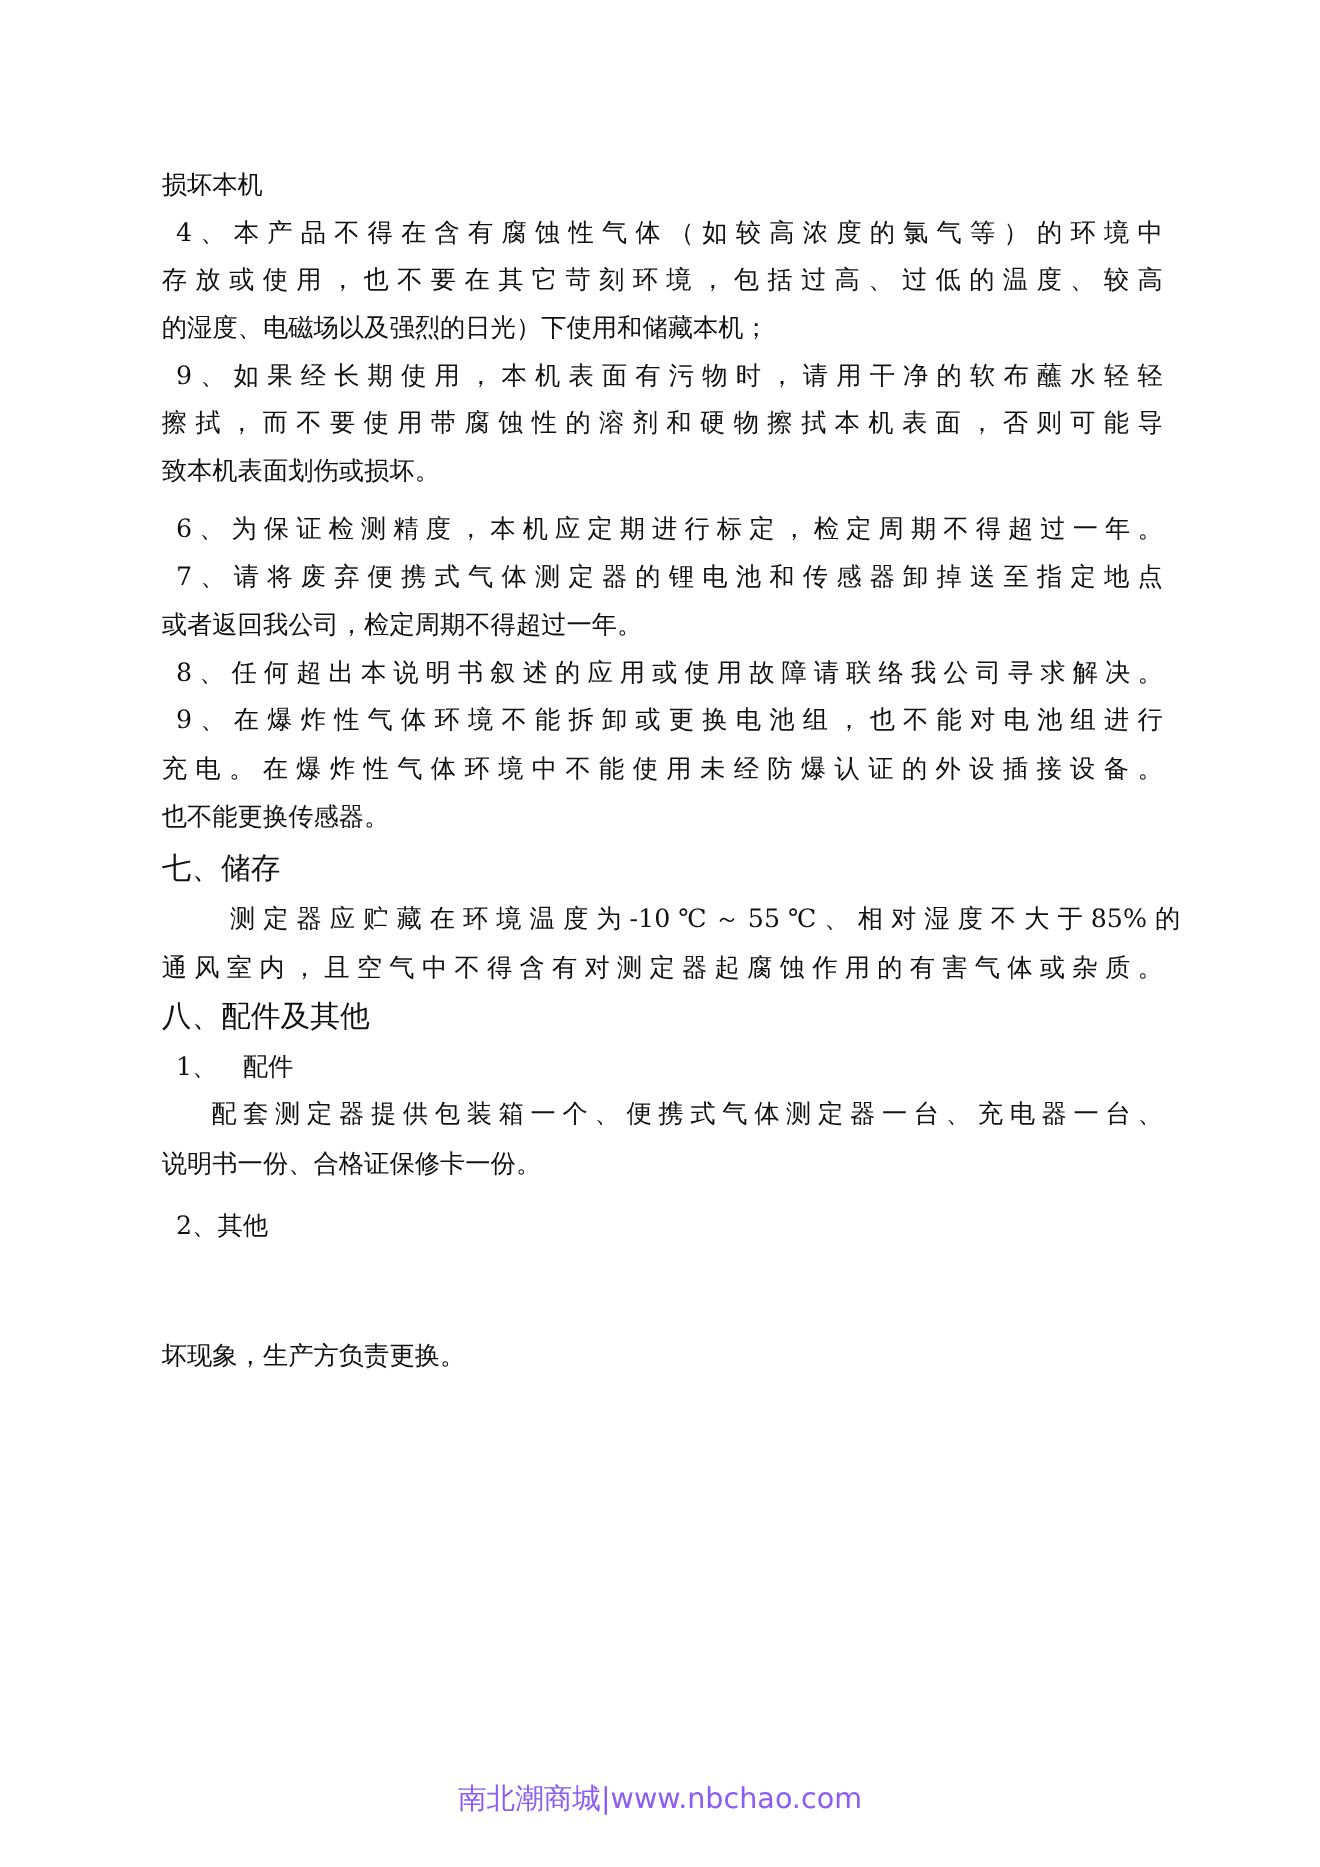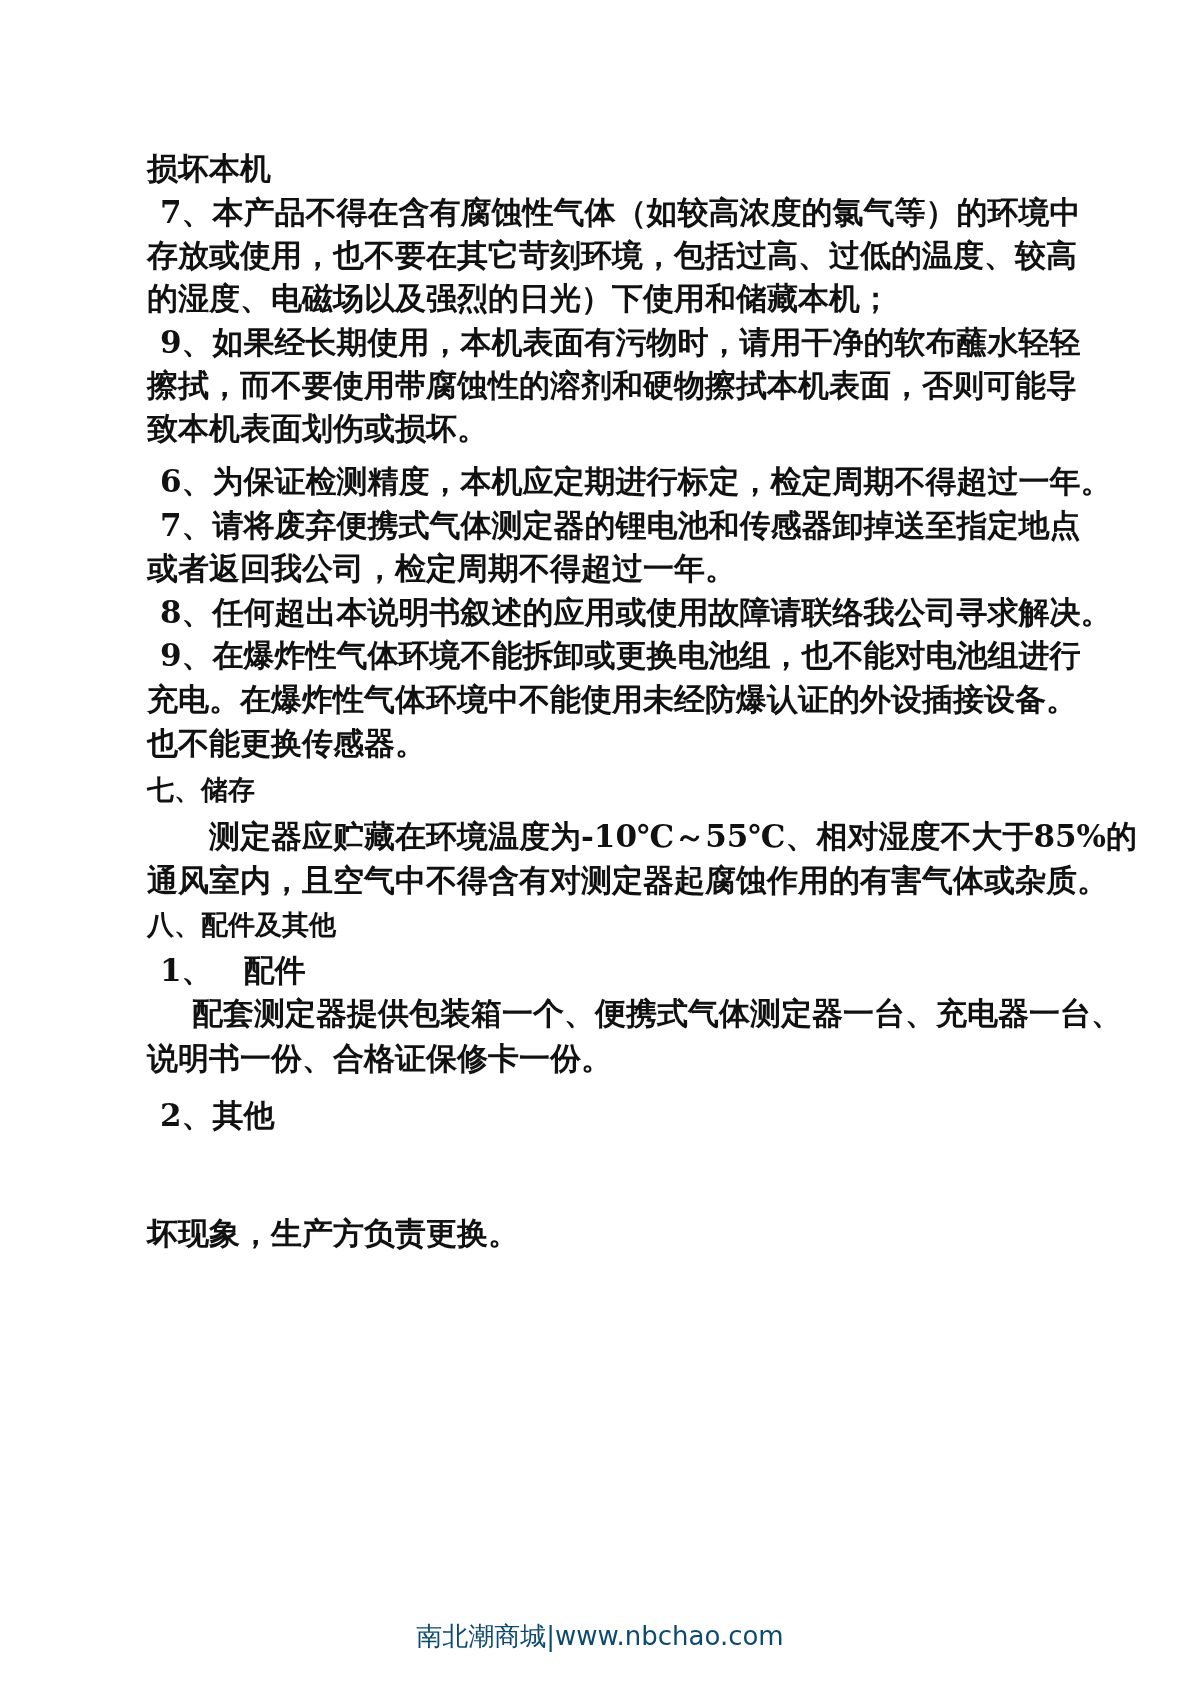--- a/index.html
+++ b/index.html
@@ -1,39 +1,39 @@
 <!DOCTYPE html>
 <html><head>
 <meta charset="utf-8">
 <style>
   html, body { margin: 0; padding: 0; background: #ffffff; }
   body { width: 1200px; height: 1697px; position: relative; overflow: hidden; }
   .page { position: absolute; left: 0; top: 0; width: 1200px; height: 1697px; background: #fff; }
   .line {
     position: absolute; left: 147px; width: 910px; height: 40px; line-height: 40px;
-    font-family: "DejaVu Serif", "Liberation Serif", serif; font-size: 31px; color: #111;
-    white-space: nowrap; text-align: justify; text-align-last: justify; font-weight: bold;
+    font-family: "DejaVu Serif", "Liberation Serif", serif; font-size: 23px; color: #111;
+    white-space: nowrap; text-align: justify; text-align-last: justify;
   }
   .line.last { text-align-last: left; }
-  .line.heading { font-weight: bold; text-align-last: left; font-family: "DejaVu Sans", sans-serif; font-size: 27px; }
+  .line.heading { font-weight: normal; text-align-last: left; font-family: "DejaVu Sans", sans-serif; font-size: 27px; }
   .line.ind1 { left: 160px; width: 897px; }
   .line.ind2 { left: 193px; width: 864px; margin-left: 16px; }
   .line.ind3 { left: 192px; width: 865px; }
   .footer {
     position: absolute; left: 0; width: 1200px; top: 1616px; height: 40px; line-height: 40px;
-    text-align: center; font-family: "DejaVu Sans", "Liberation Sans", sans-serif; font-size: 26px; color: #0c4a6e;
+    text-align: center; font-family: "DejaVu Sans", "Liberation Sans", sans-serif; font-size: 26px; color: #8b5cf6;
   }
 </style>
 </head>
 <body>
 
 <div class="page">
 
   <div class="line last" style="top:148px">损坏本机</div>
-  <div class="line ind1" style="top:192px">7、本产品不得在含有腐蚀性气体（如较高浓度的氯气等）的环境中</div>
+  <div class="line ind1" style="top:192px">4、本产品不得在含有腐蚀性气体（如较高浓度的氯气等）的环境中</div>
   <div class="line" style="top:235px">存放或使用，也不要在其它苛刻环境，包括过高、过低的温度、较高</div>
   <div class="line last" style="top:278px">的湿度、电磁场以及强烈的日光）下使用和储藏本机；</div>
   <div class="line ind1" style="top:322px">9、如果经长期使用，本机表面有污物时，请用干净的软布蘸水轻轻</div>
   <div class="line" style="top:365px">擦拭，而不要使用带腐蚀性的溶剂和硬物擦拭本机表面，否则可能导</div>
   <div class="line last" style="top:408px">致本机表面划伤或损坏。</div>
   <div class="line ind1" style="top:461px">6、为保证检测精度，本机应定期进行标定，检定周期不得超过一年。</div>
   <div class="line ind1" style="top:505px">7、请将废弃便携式气体测定器的锂电池和传感器卸掉送至指定地点</div>
   <div class="line last" style="top:548px">或者返回我公司，检定周期不得超过一年。</div>
   <div class="line ind1" style="top:592px">8、任何超出本说明书叙述的应用或使用故障请联络我公司寻求解决。</div>
   <div class="line ind1" style="top:635px">9、在爆炸性气体环境不能拆卸或更换电池组，也不能对电池组进行</div>

